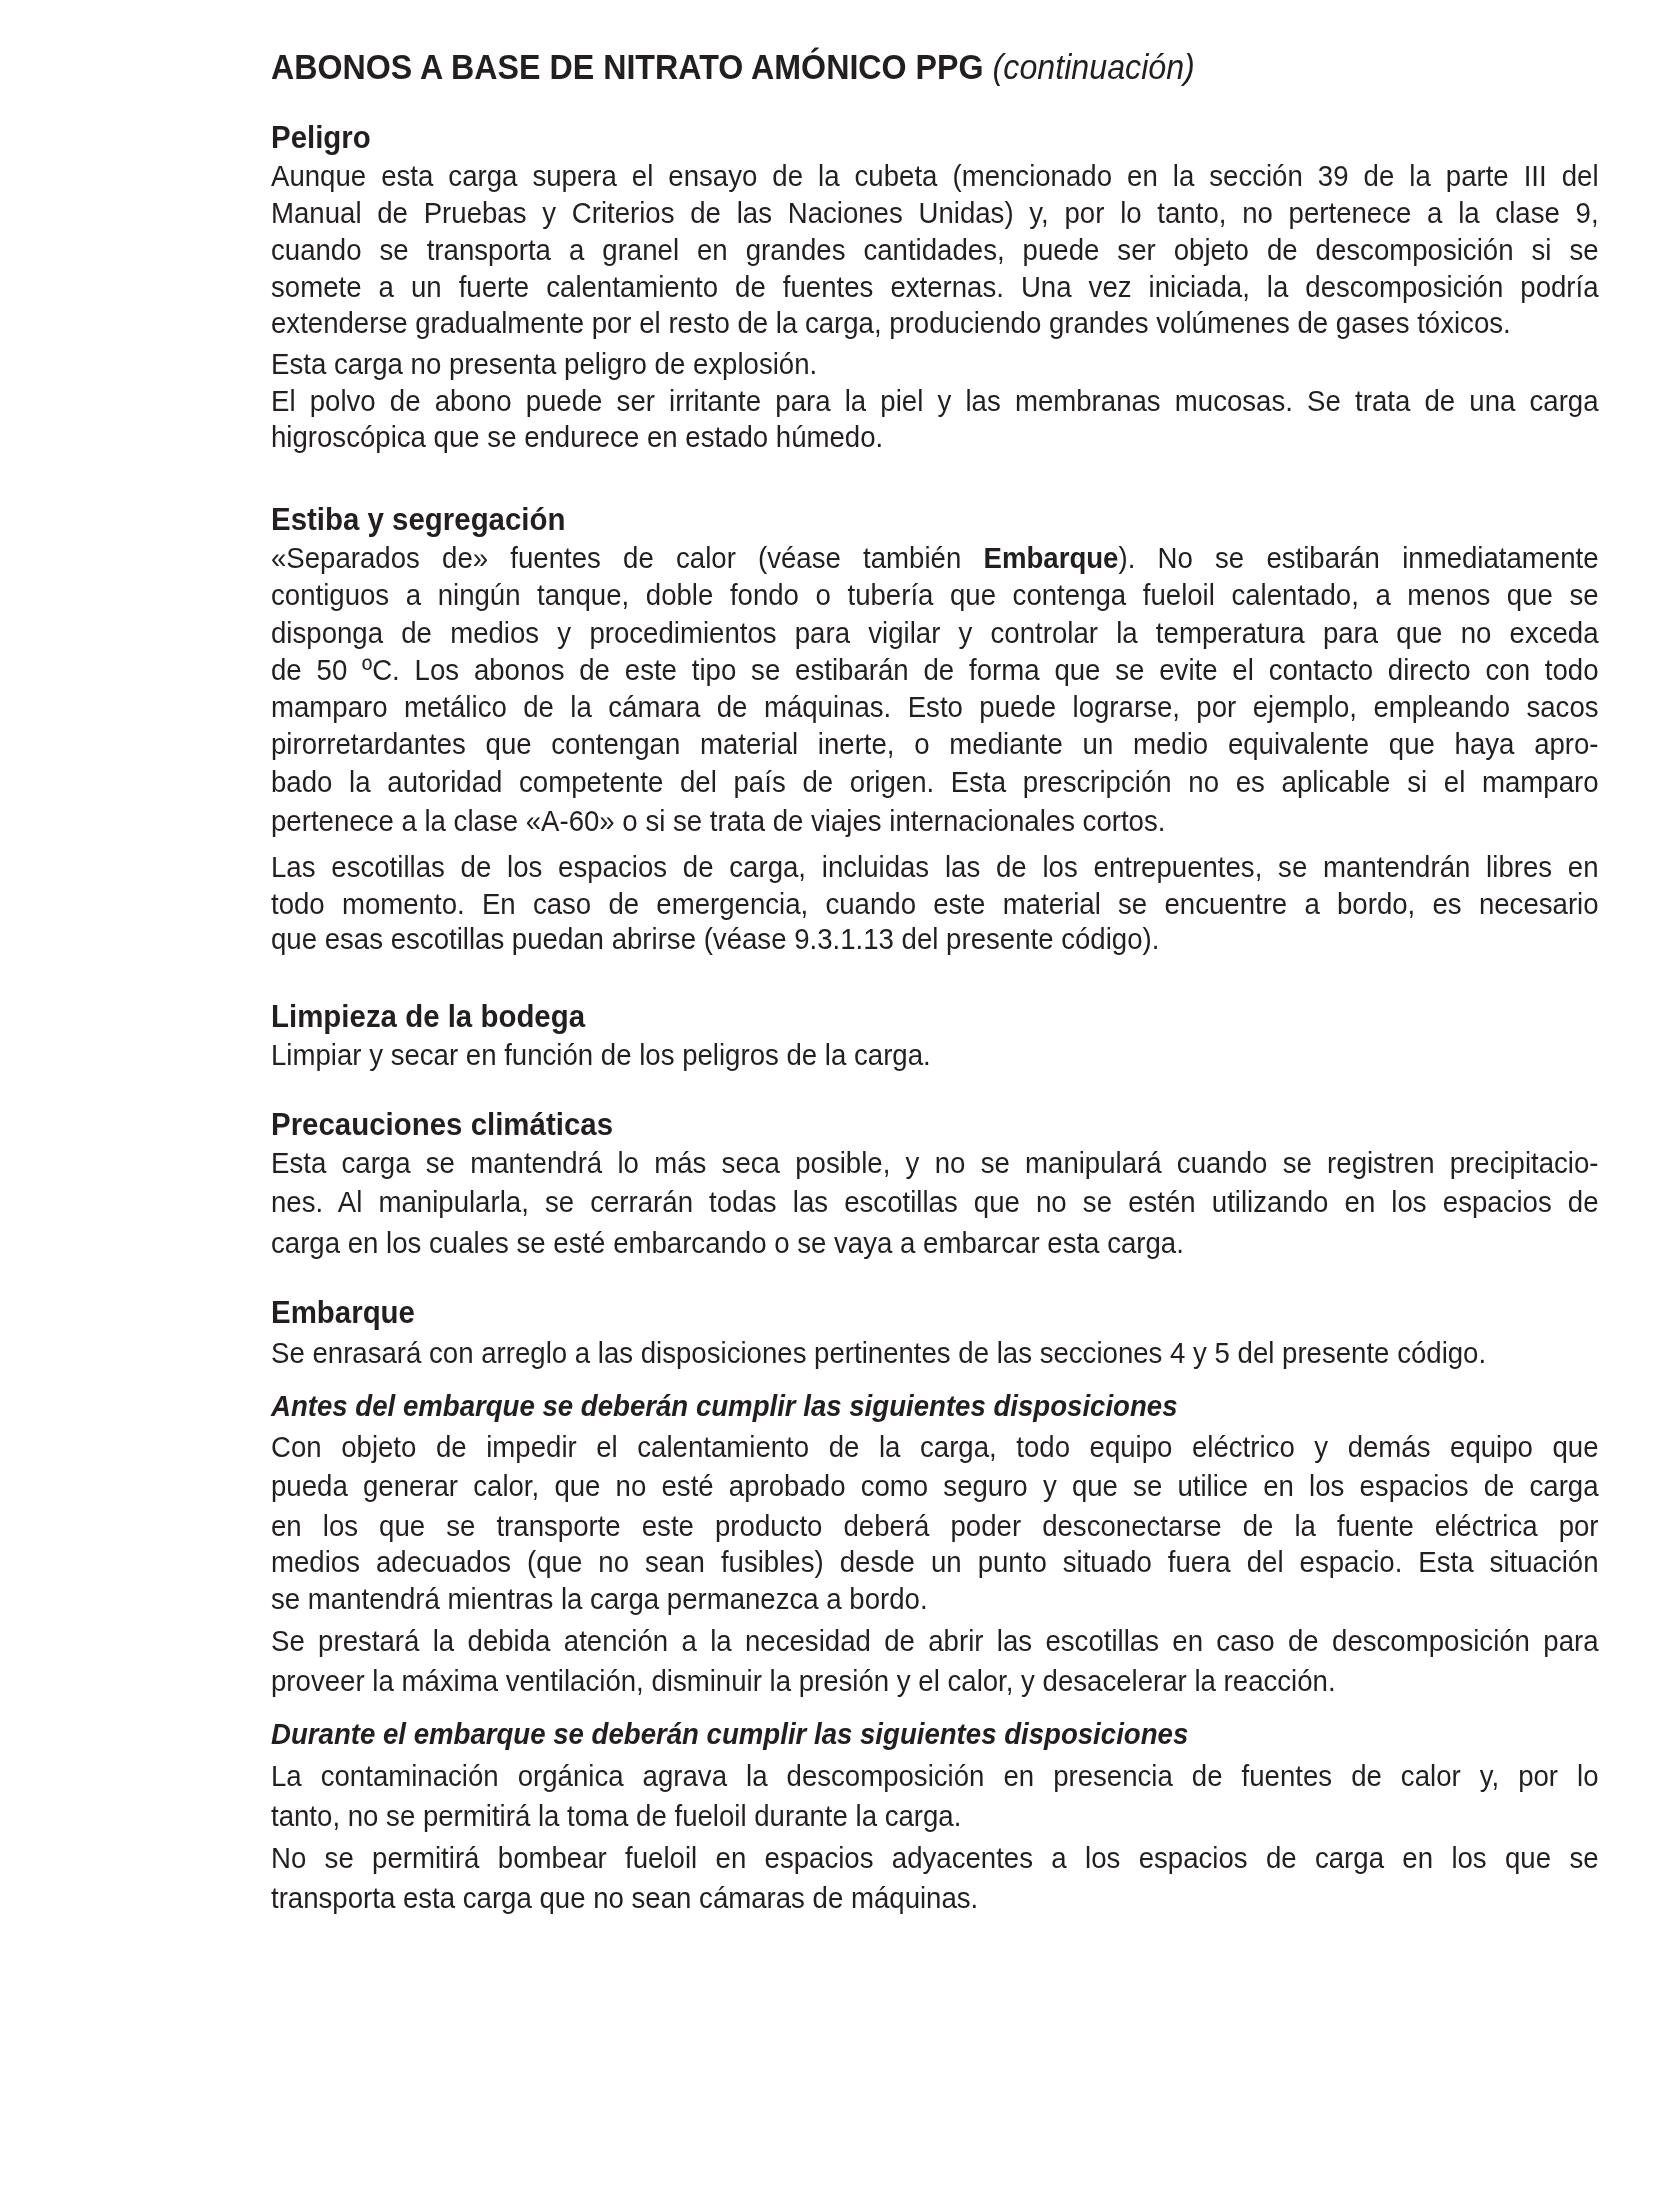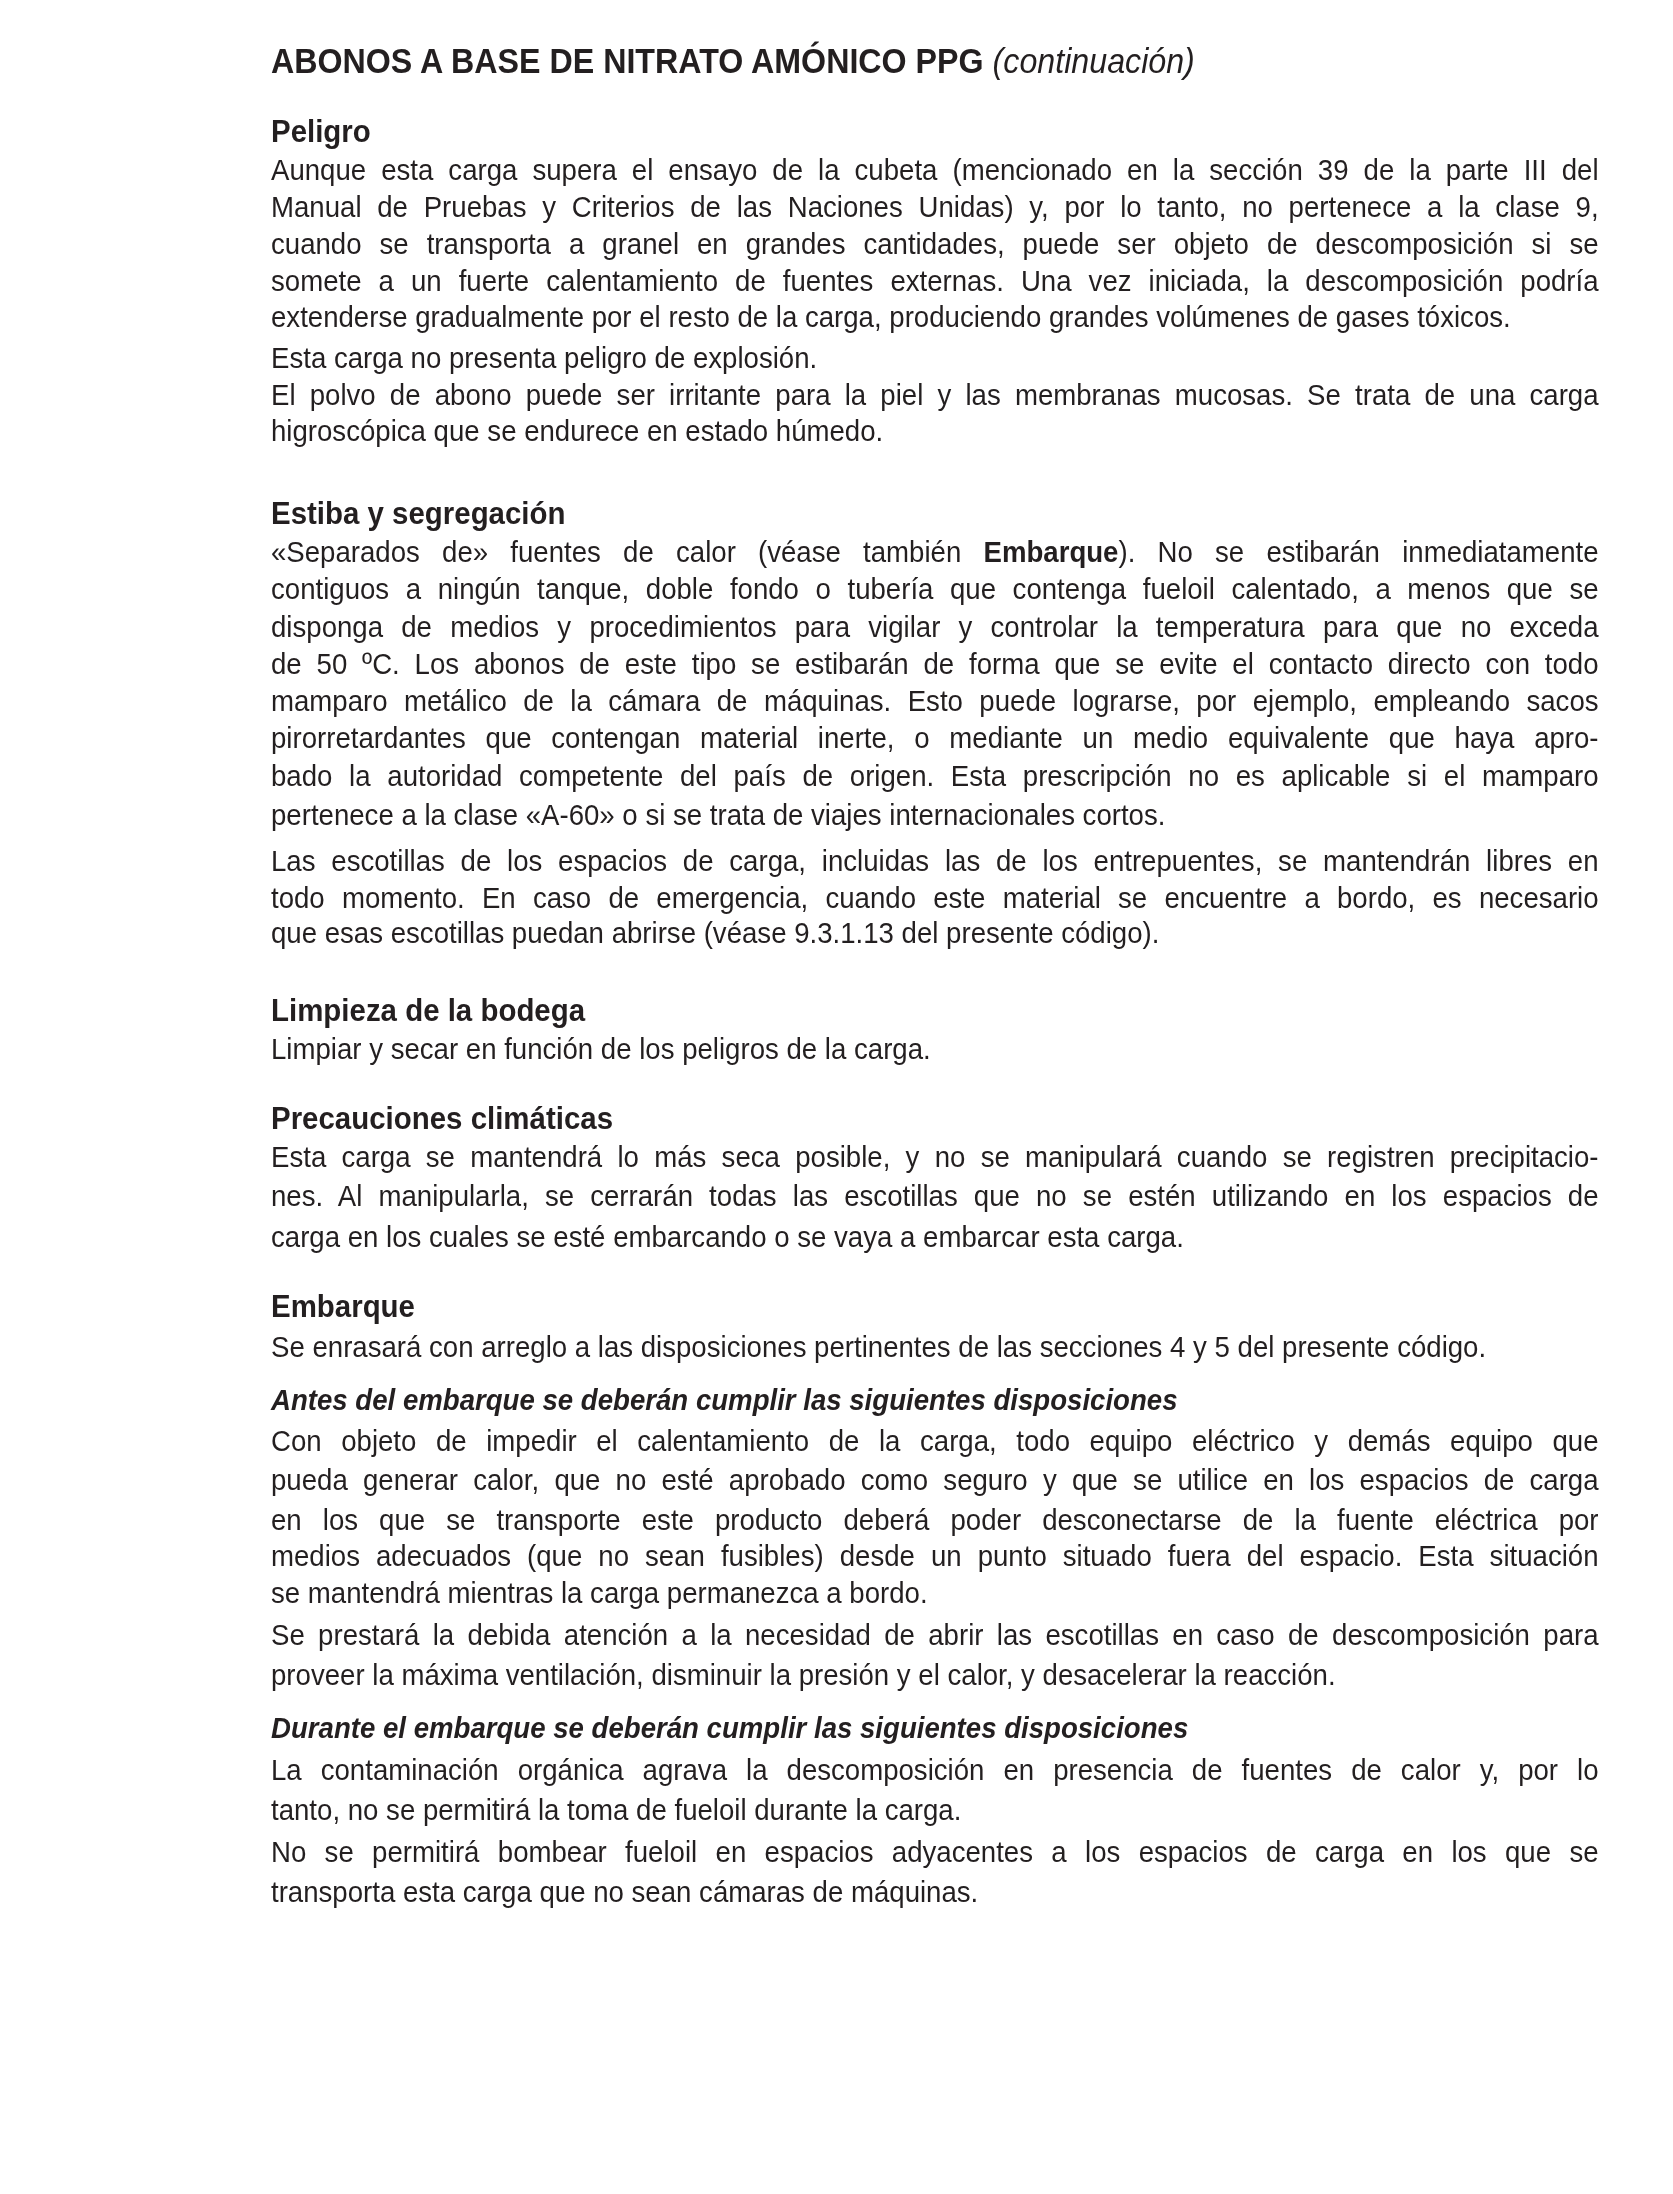--- a/index.html
+++ b/index.html
@@ -1,17 +1,17 @@
 <!DOCTYPE html>
 <html style="font-size:12.6px"><head>
 <meta charset="utf-8">
 <style>
   html, body { margin: 0; padding: 0; background: #ffffff; }
   body { width: 1673px; height: 2194px; position: relative; overflow: hidden; color: #231f20; }
-  .page { position: absolute; left: 0; top: 10px; width: 1673px; height: 2059px; }
+  .page { position: absolute; left: 0; top: 16px; width: 1673px; height: 2059px; }
   .ln {
     position: absolute; left: 271px;
     width: 1443px;
     transform: scaleX(0.92); transform-origin: left top;
     font-family: "Liberation Sans", sans-serif;
     font-size: 30px; line-height: 30px; height: 32px;
     white-space: nowrap;
   }
   .ln.j { text-align: justify; text-align-last: justify; white-space: normal; }
   .title { font-weight: bold; font-size: 35px; line-height: 35px; }

